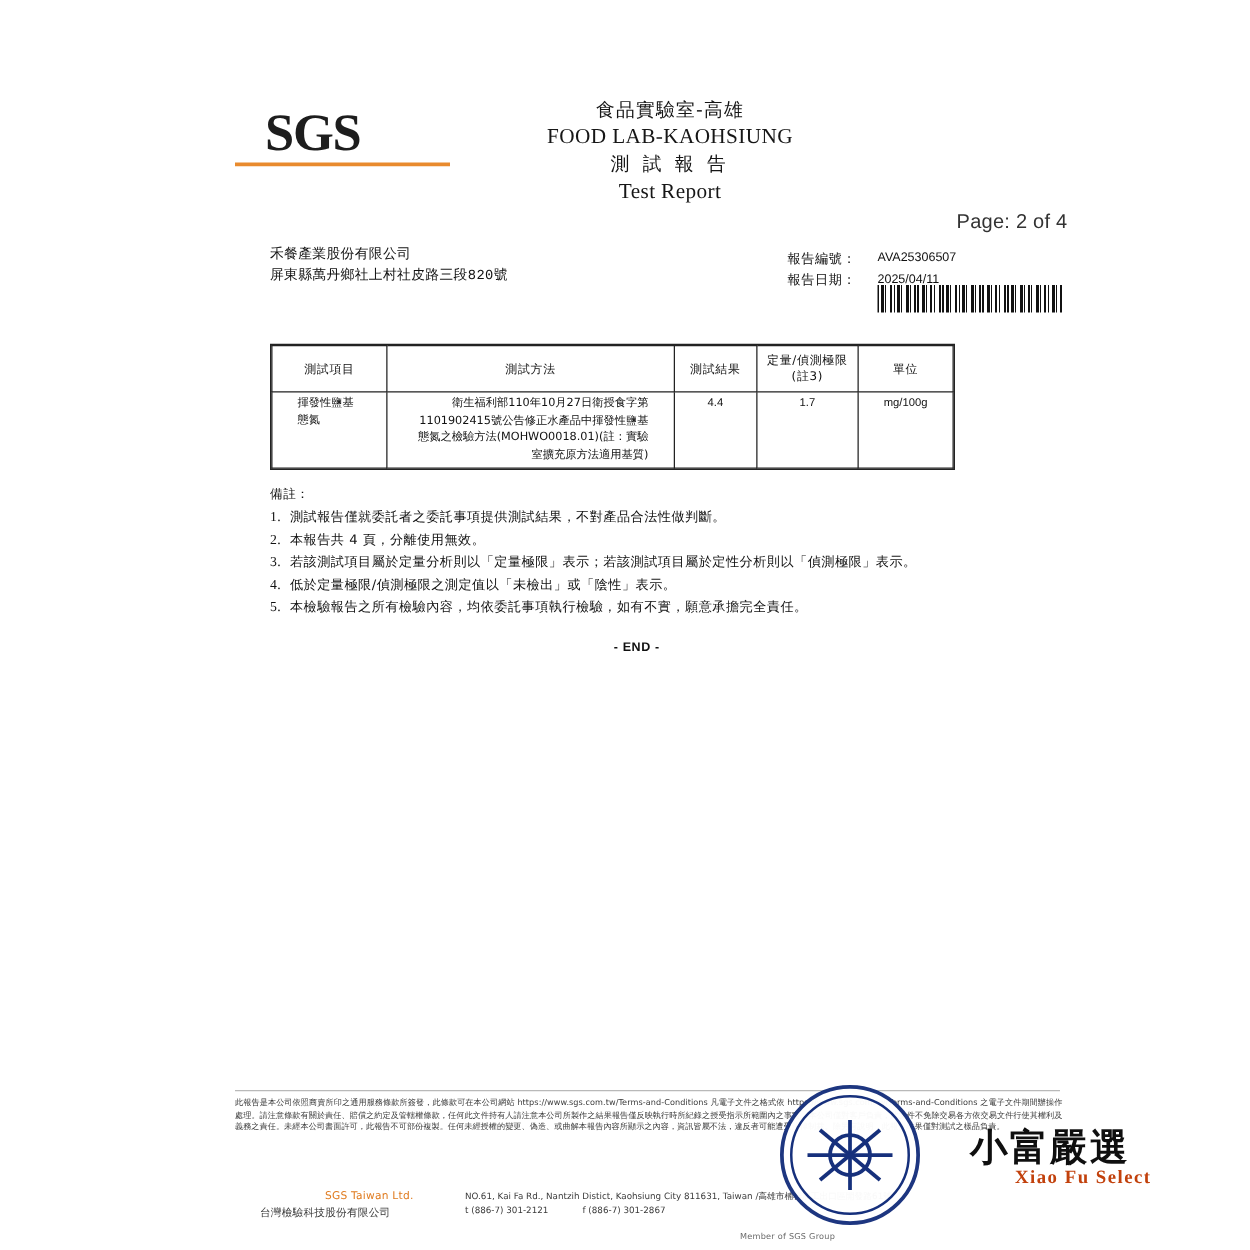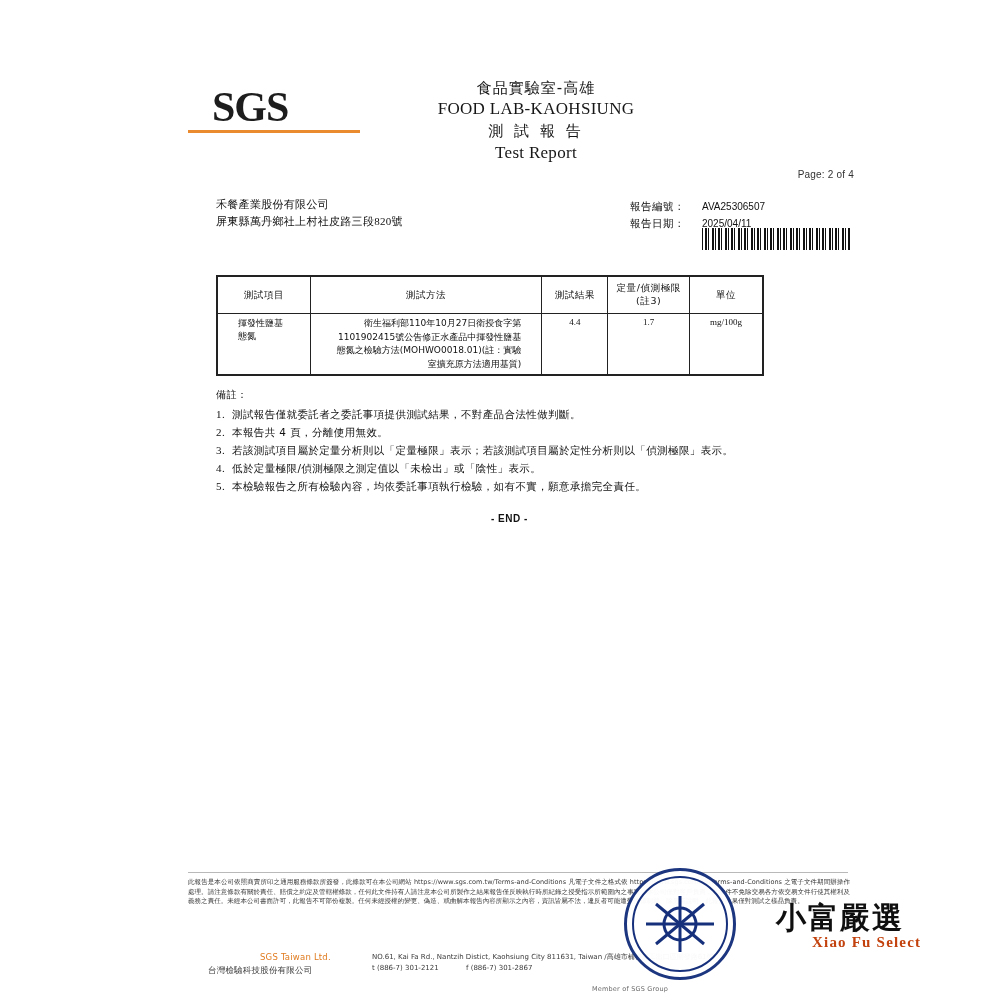--- a/index.html
+++ b/index.html
@@ -104,31 +104,31 @@
     font-size: 17px;
     color: #161616;
     line-height: 22px;
     letter-spacing: 0.3px;
   }
 
   .page-number {
     position: absolute;
     right: 162px;
     top: 135px;
-    font-size: 10px;
+    font-size: 16px;
     color: #333;
     letter-spacing: 0.2px;
   }
 
   
   .client-block {
     position: absolute;
     left: 200px;
     top: 196px;
-    font-family: Liberation Serif, serif;
+    font-family: Liberation Mono, monospace;
     font-size: 11px;
     line-height: 17px;
     color: #111;
     letter-spacing: 0.3px;
   }
 
   .meta-block {
     position: absolute;
     left: 614px;
     top: 198px;
@@ -196,21 +196,21 @@
     padding: 5px 2px;
     vertical-align: middle;
   }
   .col-item { width: 90px; }
   .col-method { width: 232px; }
   .col-result { width: 62px; }
   .col-limit { width: 78px; }
   .col-unit { width: 66px; }
   .cell-item { text-align: left; padding-left: 6px; font-size: 9px; line-height: 13px; }
   .cell-method { text-align: right; line-height: 13.5px; font-size: 9px; }
-  .cell-mid { text-align: center; vertical-align: middle; font-family: Liberation Serif, serif; font-size: 9.5px; margin-left: 25px; }
+  .cell-mid { text-align: center; vertical-align: middle; font-family: Liberation Sans, sans-serif; font-size: 9.5px; margin-left: 25px; }
 
   
   .notes {
     position: absolute;
     left: 200px;
     top: 388px;
     width: 560px;
     font-family: "DejaVu Sans", sans-serif;
     color: #111;
   }

